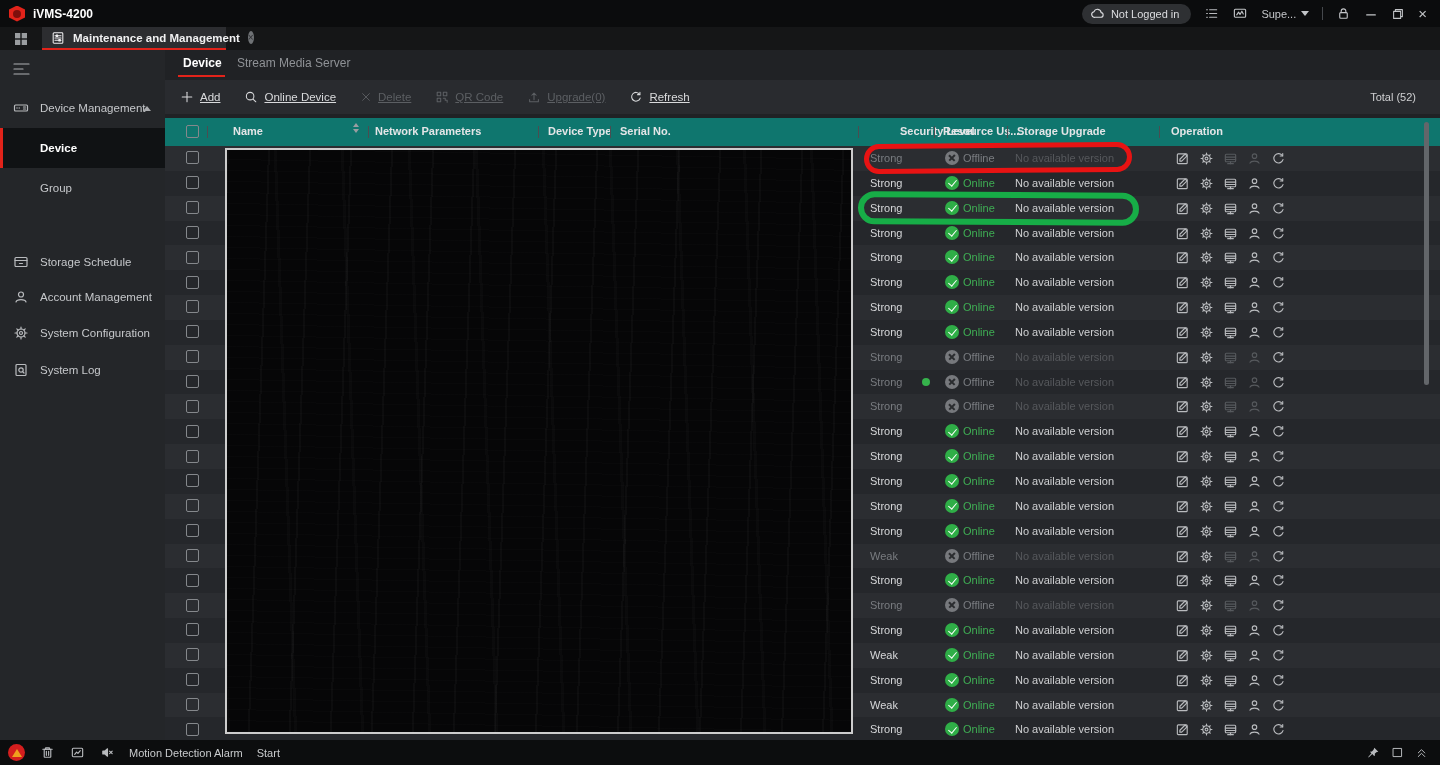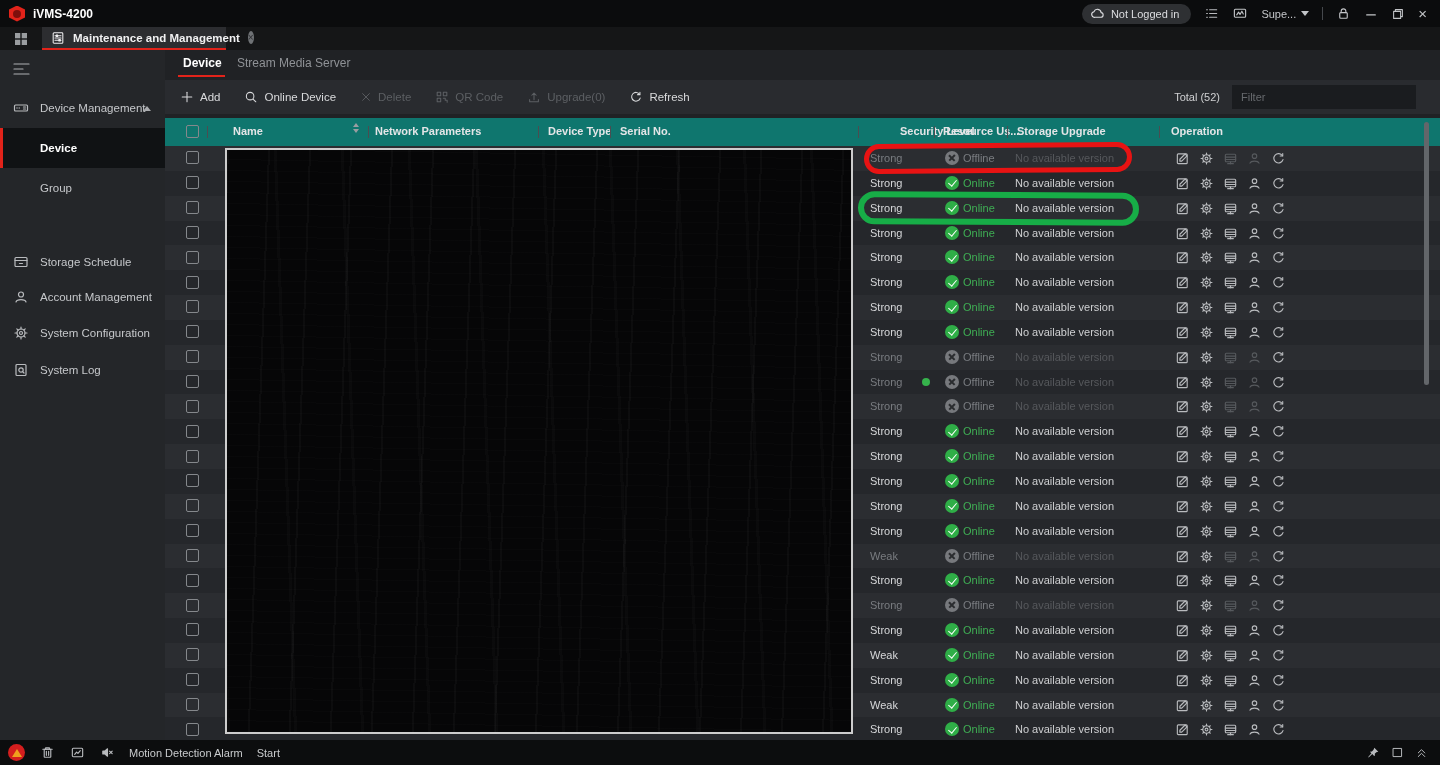--- a/index.html
+++ b/index.html
@@ -50,21 +50,21 @@
 
   
   .content { position:absolute; left:165px; top:50px; right:0; bottom:25px; background:#202225; }
   .stab { position:absolute; top:6px; font-size:12px; }
   .stab-active { left:18px; font-weight:bold; color:#fff; }
   .stab-underline { position:absolute; left:13px; top:25px; width:47px; height:2px; background:#e2231a; }
   .stab-idle { left:72px; color:#8f9296; }
 
   .toolbar { position:absolute; top:30px; left:0; right:0; height:34px; background:#292b2f;
     display:flex; align-items:center; font-size:11.5px; }
-  .tbtn { display:flex; align-items:center; gap:6px; color:#d9dadc; margin-left:24px; white-space:nowrap; }
+  .tbtn { display:flex; align-items:center; gap:6px; color:#d9dadc; margin-left:24px; white-space:nowrap;text-decoration:underline; }
   .tbtn:first-child { margin-left:15px; }
   .tbtn.disabled { color:#5c5f63; }
   .tb-end { margin-left:auto; display:flex; align-items:center; gap:12px; padding-right:24px; }
   .total { font-size:11px; color:#cfd0d2; }
   .filter { width:184px; height:24px; background:#1a1c1f; border:none; outline:none;
     color:#d0d1d3; font-size:11px; padding:0 9px; font-family:"Liberation Sans",sans-serif; }
   .filter::placeholder { color:#676a6e; }
 
   
   .thead { position:absolute; top:68px; left:0; right:0; height:28px; background:#0f766e;
@@ -336,21 +336,20 @@
       </span>
       <span class="tbtn">
         <svg class="i" width="14" height="14" viewBox="0 0 16 16">
             <path d="M12.8 9.2A5 5 0 1 1 12.2 5"></path>
             <path d="M12.5 2.6v2.7H9.8"></path>
           </svg>
         <span>Refresh</span>
       </span>
       <span class="tb-end">
         <span class="total">Total (52)</span>
-        <input class="filter" type="text" placeholder="Filter" style="">
       </span>
     </div>
 
     <div class="thead">
       <span class="cbx"></span>
       <span class="hsep" style="left:42px"></span>
       <span class="hc" style="left:68px">Name</span>
       <span class="sort">
           <span class="s-up"></span>
           <span class="s-dn"></span>

